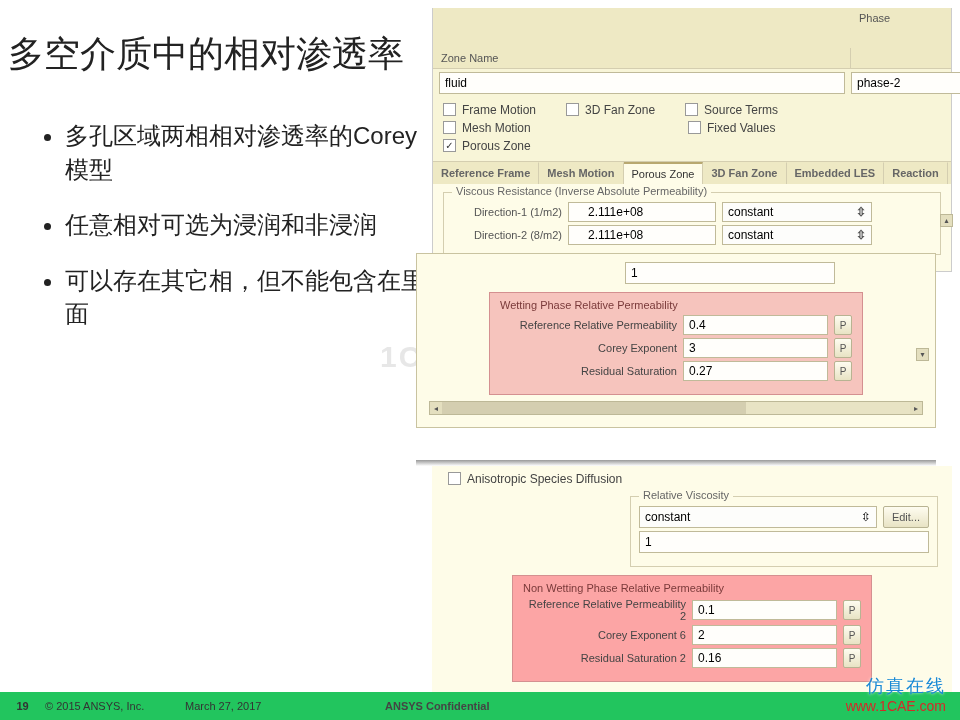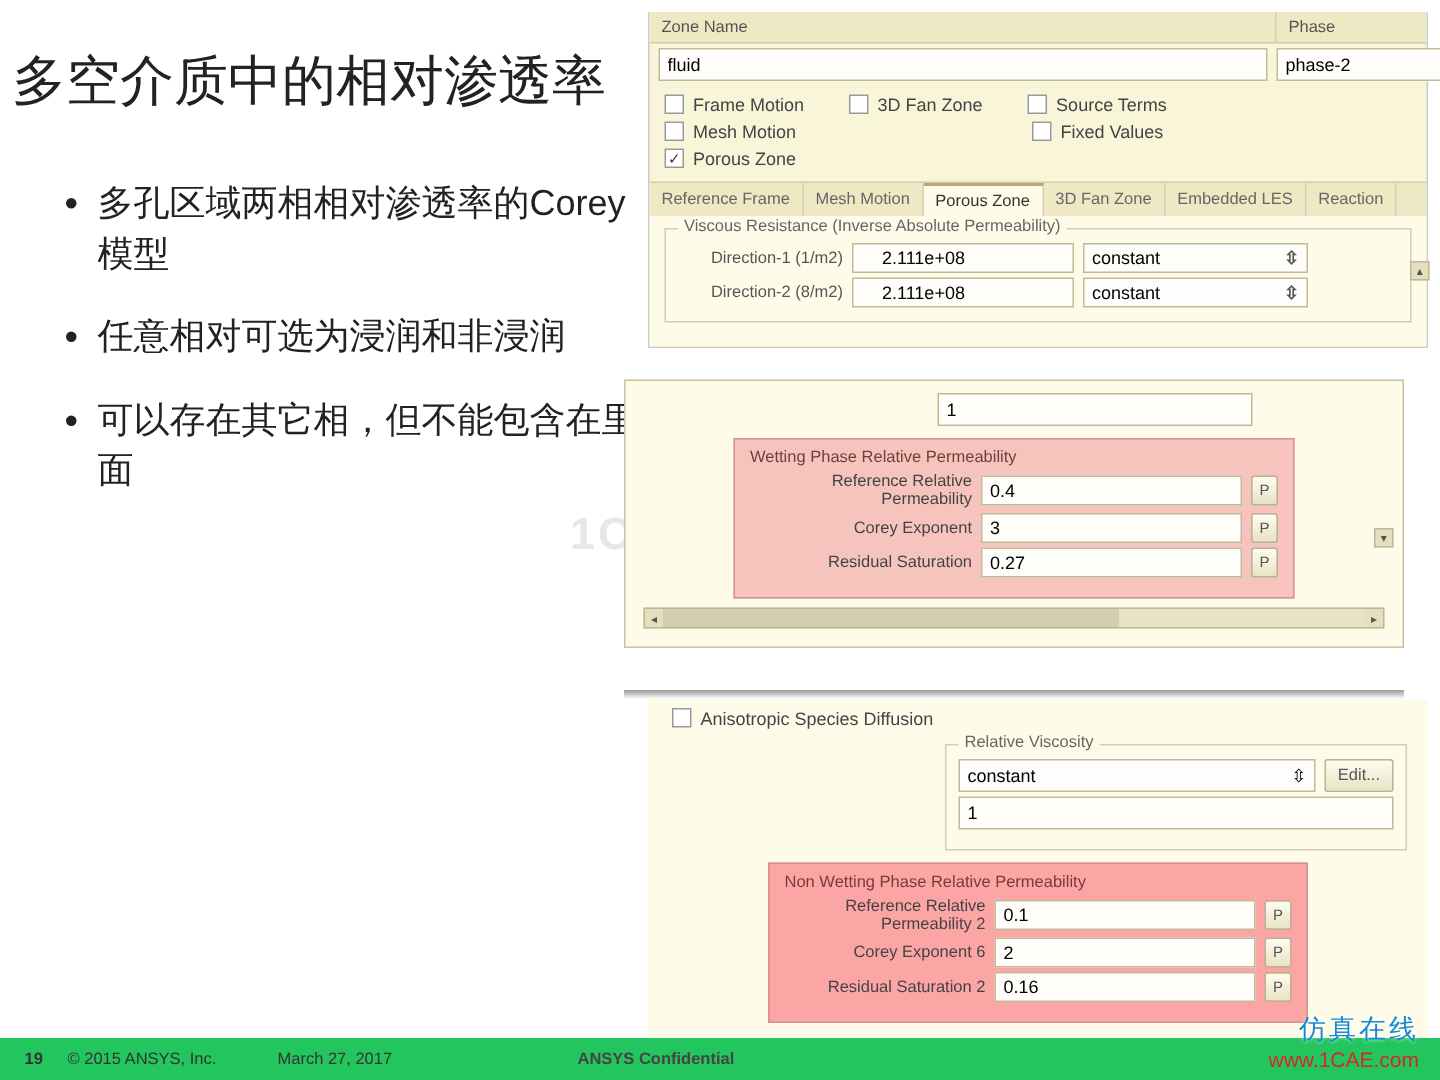--- a/index.html
+++ b/index.html
@@ -4,48 +4,48 @@
 <style>
 * { box-sizing: border-box; font-family: Arial, sans-serif; }
 body { margin: 0; width: 960px; height: 720px; background: #fff; position: relative; overflow: hidden; font-size: 12px; }
 .slide { width: 960px; height: 720px; position: relative; }
 .title { position: absolute; left: 8px; top: 30px; font-size: 36px; font-weight: 400; color: #222; }
 .bullets { position: absolute; left: 25px; top: 95px; font-size: 24px; color: #222; width: 400px; }
 .bullets li { margin-bottom: 22px; line-height: 1.4; }
 .ansys-panel { position: absolute; left: 432px; top: 8px; width: 520px; background: #f8f5d8; border: 1px solid #ccc; border-top: none; }
 .hdr-row { display: flex; background: #eee9c4; border-bottom: 1px solid #d4ceb0; }
 .hdr-row div { padding: 4px 8px; font-size: 11px; color: #555; }
-.hdr-left { flex: 0 0 418px; border-right: 1px solid #d4ceb0; }
+.hdr-left { flex: 0 0 418px; border-right: 1px solid #d4ceb0; margin-top: 40px; }
 .hdr-right { flex: 1; }
 .input-row { display: flex; padding: 3px 6px; gap: 6px; }
 .txtfld { background: #fffefb; border: 1px solid #c0ba99; padding: 2px 5px; font-size: 12px; height: 22px; }
 .fld-zone { flex: 0 0 406px; }
 .fld-phase { flex: 1; }
 .cks { padding: 4px 10px 6px 10px; }
 .ckrow { display: flex; gap: 30px; padding: 2px 0; align-items: flex-start; font-size: 12px; color: #444; }
 .ck { width: 13px; height: 13px; border: 1px solid #999; background: #fff; display: inline-flex; align-items: center; justify-content: center; font-size: 10px; color: #333; }
 .tabs { display: flex; background: #eee9c4; border-top: 1px solid #d4ceb0; }
-.tab { padding: 4px 8px; font-size: 11px; color: #666; border-right: 1px solid #d4ceb0; border-top: 1px solid transparent; }
+.tab { padding: 4px 8px; font-size: 11px; color: #666; border-right: 1px solid #d4ceb0; border-top: 1px solid transparent; font-weight: bold; }
 .tab.active { background: #fefce8; border-top: 2px solid #b8a870; color: #333; font-weight: 500; }
 .panel-body { background: #fefce8; padding: 6px 10px 10px 10px; position: relative; }
 .fieldset { border: 1px solid #d4ceb0; padding: 6px 8px; margin: 2px 0 6px 0; position: relative; }
 .fieldset-title { position: absolute; top: -8px; left: 8px; background: #fefce8; padding: 0 4px; font-size: 11px; color: #666; }
 .frow { display: flex; align-items: center; gap: 6px; margin: 3px 0; }
 .flabel { font-size: 11px; color: #555; text-align: right; }
 .flabel-vr { width: 110px; }
 .numfld { background: #fffefb; border: 1px solid #c0ba99; padding: 2px 19px; font-size: 12px; height: 20px; width: 148px; }
 .combo { background: #fdfdfb; border: 1px solid #c0ba99; padding: 1px 5px; font-size: 12px; height: 20px; width: 150px; display: flex; align-items: center; justify-content: space-between; }
 .combo .arrow { font-size: 12px; color: #555; font-weight: bold; }
 .overlay-panel { position: absolute; left: 416px; top: 253px; width: 520px; background: #fefce8; border: 1px solid #c9c3a0; padding: 8px 12px 12px 12px; }
 .shadowline { position: absolute; left: 416px; top: 460px; width: 520px; height: 6px; background: linear-gradient(#999, transparent); }
 .wet-box { border: 1px solid #d49090; background: #f6c4bd; padding: 6px 10px 10px 10px; margin: 8px 60px 4px 60px; position: relative; }
 .wet-title { font-size: 11px; color: #7a3a3a; margin-bottom: 4px; }
 .wrow { display: flex; align-items: center; gap: 6px; margin: 3px 0; justify-content: flex-end; }
 .wlabel { font-size: 11px; color: #444; text-align: right; flex: 1; }
-.wfield { background: #fffefb; border: 1px solid #c0ba99; padding: 2px 5px; font-size: 12px; height: 20px; width: 174px; }
+.wfield { background: #fffefb; border: 1px solid #c0ba99; padding: 2px 5px; font-size: 12px; height: 20px; width: 145px; }
 .pbtn { width: 18px; height: 20px; background: linear-gradient(#fefcf0, #e8e3c4); border: 1px solid #b8b392; border-radius: 2px; display: flex; align-items: center; justify-content: center; font-size: 10px; color: #555; }
 .hscroll { display: flex; height: 14px; background: #e8e3c4; border: 1px solid #bdb897; margin-top: 6px; }
 .hscroll .sbtn2 { width: 12px; background: #e4dfbf; border: none; display: flex; align-items: center; justify-content: center; font-size: 8px; color: #555; }
 .hscroll .track { flex: 1; display: flex; }
 .hscroll .thumb { width: 65%; background: #d4ceb0; }
 .btn-row { display: flex; gap: 6px; justify-content: center; margin-top: 12px; }
 .dlgbtn { background: linear-gradient(#fefcf0, #e8e3c4); border: 1px solid #b8b392; border-radius: 3px; padding: 3px 12px; font-size: 11px; color: #444; }
 .lower-panel { position: absolute; left: 432px; top: 466px; width: 520px; background: #fefce8; padding: 4px 10px 10px 10px; }
 .rel-visc { border: 1px solid #d4ceb0; padding: 6px 8px 10px 8px; margin: 6px 4px 8px 188px; position: relative; }
 .rel-visc .fieldset-title { background: #fefce8; }

